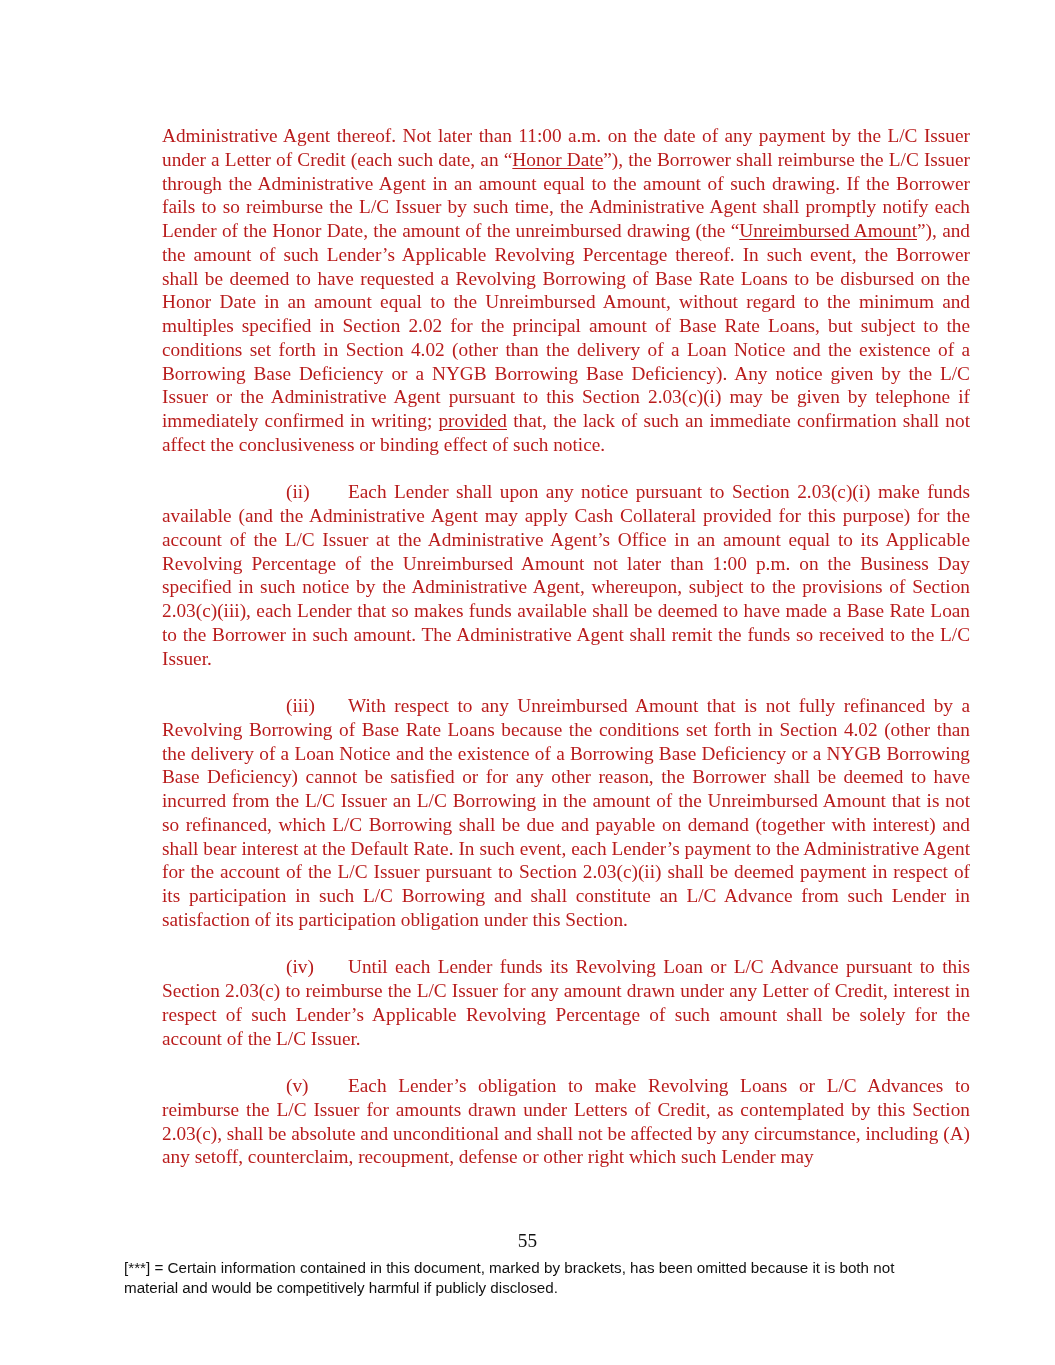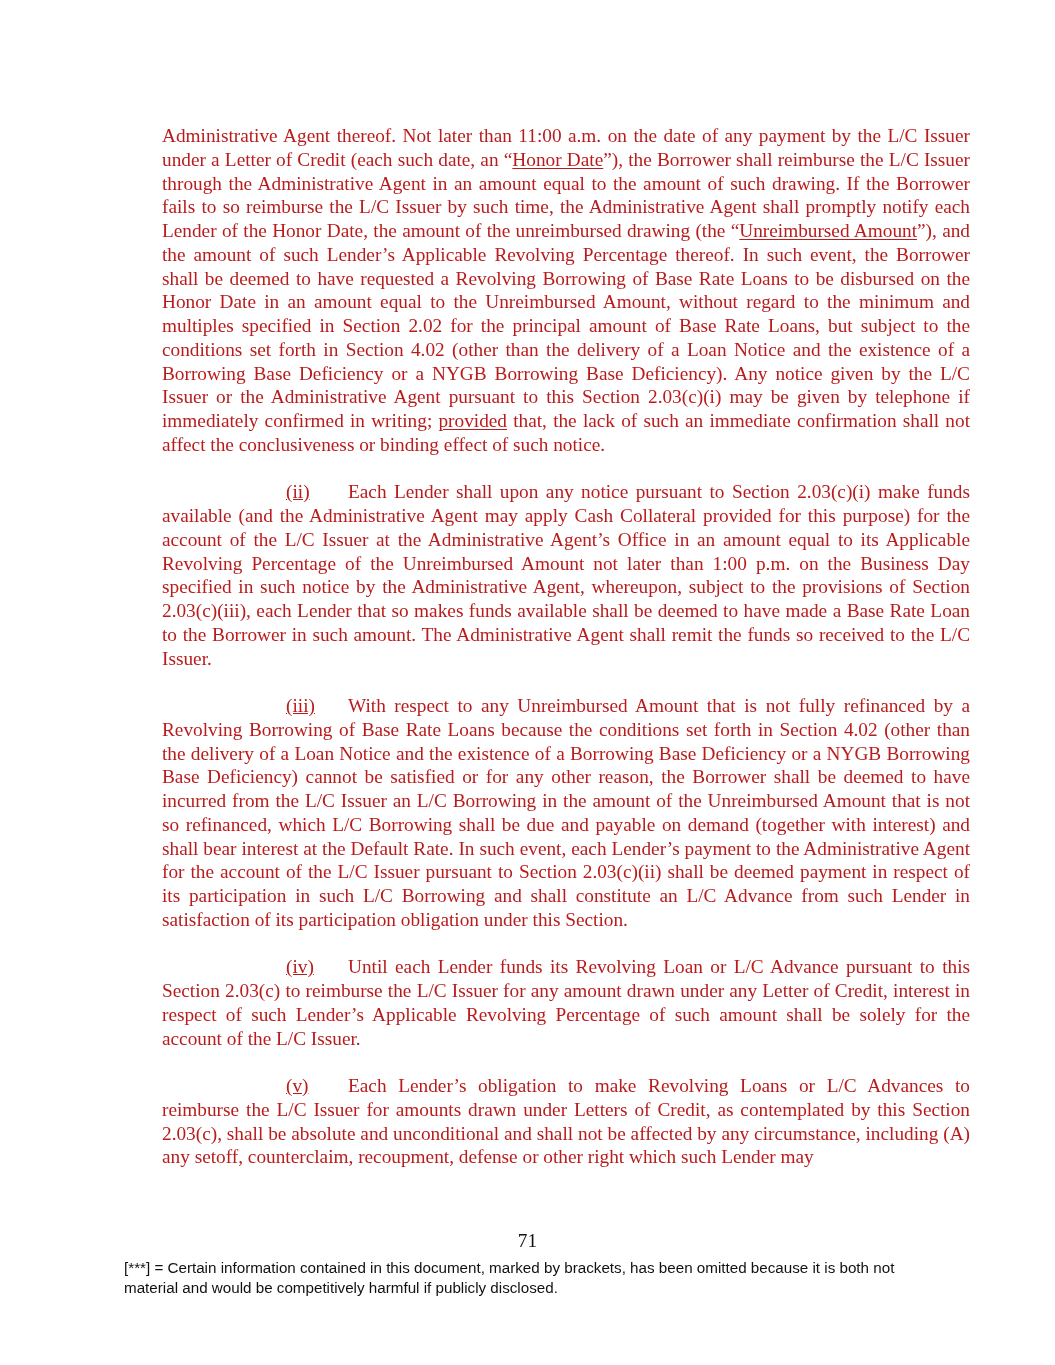--- a/index.html
+++ b/index.html
@@ -4,21 +4,21 @@
 <style>
   html, body { margin: 0; padding: 0; background: #ffffff; }
   body { width: 1055px; height: 1365px; position: relative; overflow: hidden; }
   .page {
     position: absolute; left: 140px; top: 124px; width: 808px;
     font-family: "Liberation Serif", "DejaVu Serif", serif;
     font-size: 19.3px; line-height: 23.75px; color: #b91c1c; margin-left: 22px;
   }
   .para { margin: 0 0 23.75px 0; text-align: justify; }
   .para.first { margin-bottom: 23.75px; }
-  .num { display: inline-block; width: 62px; margin-left: 124px; text-decoration: underline; }
+  .num { display: inline-block; width: 62px; margin-left: 124px; }
   u { text-decoration: underline; text-underline-offset: 2px; }
   .pagenum {
     position: absolute; left: 0; width: 1055px; top: 1230px; text-align: center;
     font-family: "Liberation Serif", "DejaVu Serif", serif; font-size: 19.3px; color: #111;
   }
   .footnote {
     position: absolute; left: 124px; top: 1258px; width: 812px;
     font-family: Liberation Sans, sans-serif;
     font-size: 15.2px; line-height: 19.5px; color: #111;
   }
@@ -31,14 +31,14 @@
 
   <p class="para"><span class="num">(ii)</span><span>Each Lender shall upon any notice pursuant to Section&nbsp;2.03(c)(i) make funds available (and the Administrative Agent may apply Cash Collateral provided for this purpose) for the account of the L/C Issuer at the Administrative Agent’s Office in an amount equal to its Applicable Revolving Percentage of the Unreimbursed Amount not later than 1:00 p.m. on the Business Day specified in such notice by the Administrative Agent, whereupon, subject to the provisions of Section 2.03(c)(iii), each Lender that so makes funds available shall be deemed to have made a Base Rate Loan to the Borrower in such amount.  The Administrative Agent shall remit the funds so received to the L/C Issuer.</span></p>
 
   <p class="para"><span class="num">(iii)</span><span>With respect to any Unreimbursed Amount that is not fully refinanced by a Revolving Borrowing of Base Rate Loans because the conditions set forth in Section 4.02 (other than the delivery of a Loan Notice and the existence of a Borrowing Base Deficiency or a NYGB Borrowing Base Deficiency) cannot be satisfied or for any other reason, the Borrower shall be deemed to have incurred from the L/C Issuer an L/C Borrowing in the amount of the Unreimbursed Amount that is not so refinanced, which L/C Borrowing shall be due and payable on demand (together with interest) and shall bear interest at the Default Rate.  In such event, each Lender’s payment to the Administrative Agent for the account of the L/C Issuer pursuant to Section&nbsp;2.03(c)(ii) shall be deemed payment in respect of its participation in such L/C Borrowing and shall constitute an L/C Advance from such Lender in satisfaction of its participation obligation under this Section.</span></p>
 
   <p class="para"><span class="num">(iv)</span><span>Until each Lender funds its Revolving Loan or L/C Advance pursuant to this Section 2.03(c) to reimburse the L/C Issuer for any amount drawn under any Letter of Credit, interest in respect of such Lender’s Applicable Revolving Percentage of such amount shall be solely for the account of the L/C Issuer.</span></p>
 
   <p class="para"><span class="num">(v)</span><span>Each Lender’s obligation to make Revolving Loans or L/C Advances to reimburse the L/C Issuer for amounts drawn under Letters of Credit, as contemplated by this Section 2.03(c), shall be absolute and unconditional and shall not be affected by any circumstance, including (A) any setoff, counterclaim, recoupment, defense or other right which such Lender may</span></p>
 </div>
 
-<div class="pagenum">71</div>
+<div class="pagenum">55</div>
 <div class="footnote">[***] = Certain information contained in this document, marked by brackets, has been omitted because it is both not material and would be competitively harmful if publicly disclosed.</div>
 
 </body></html>

